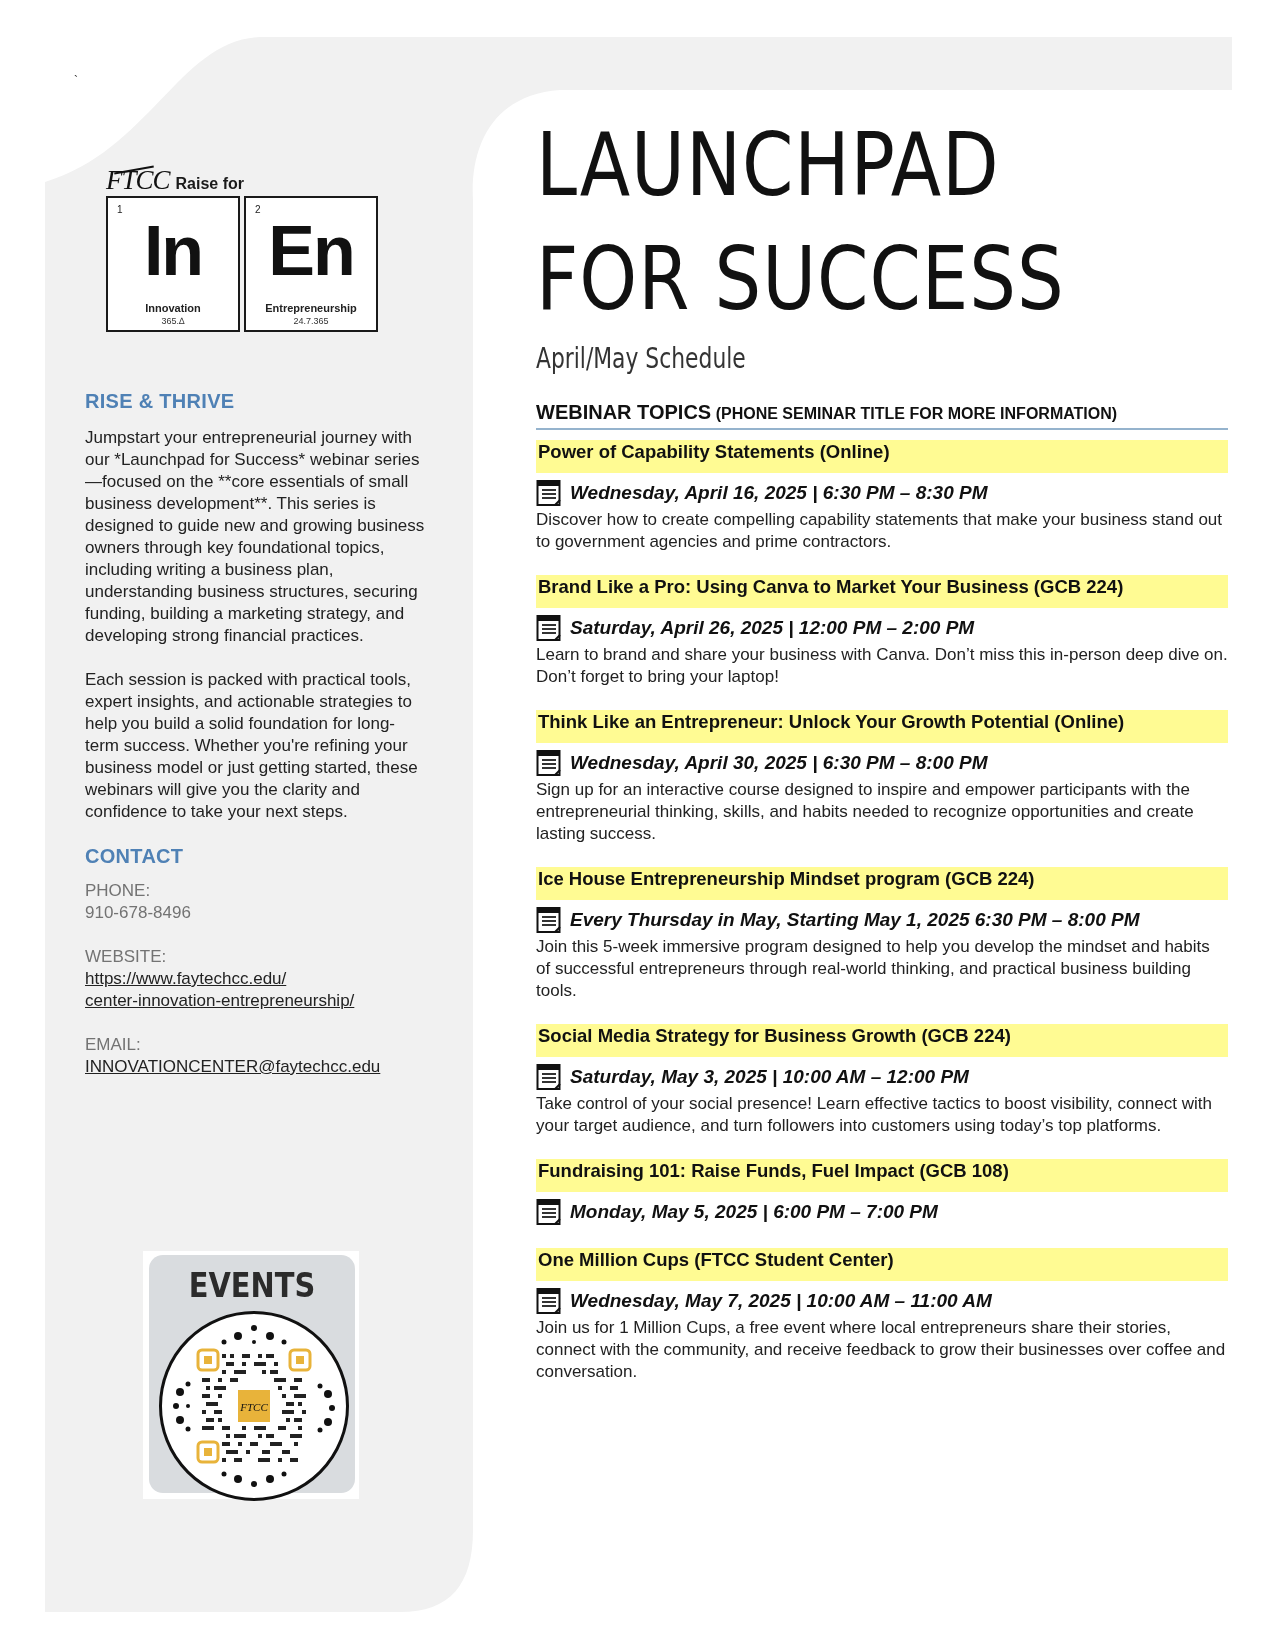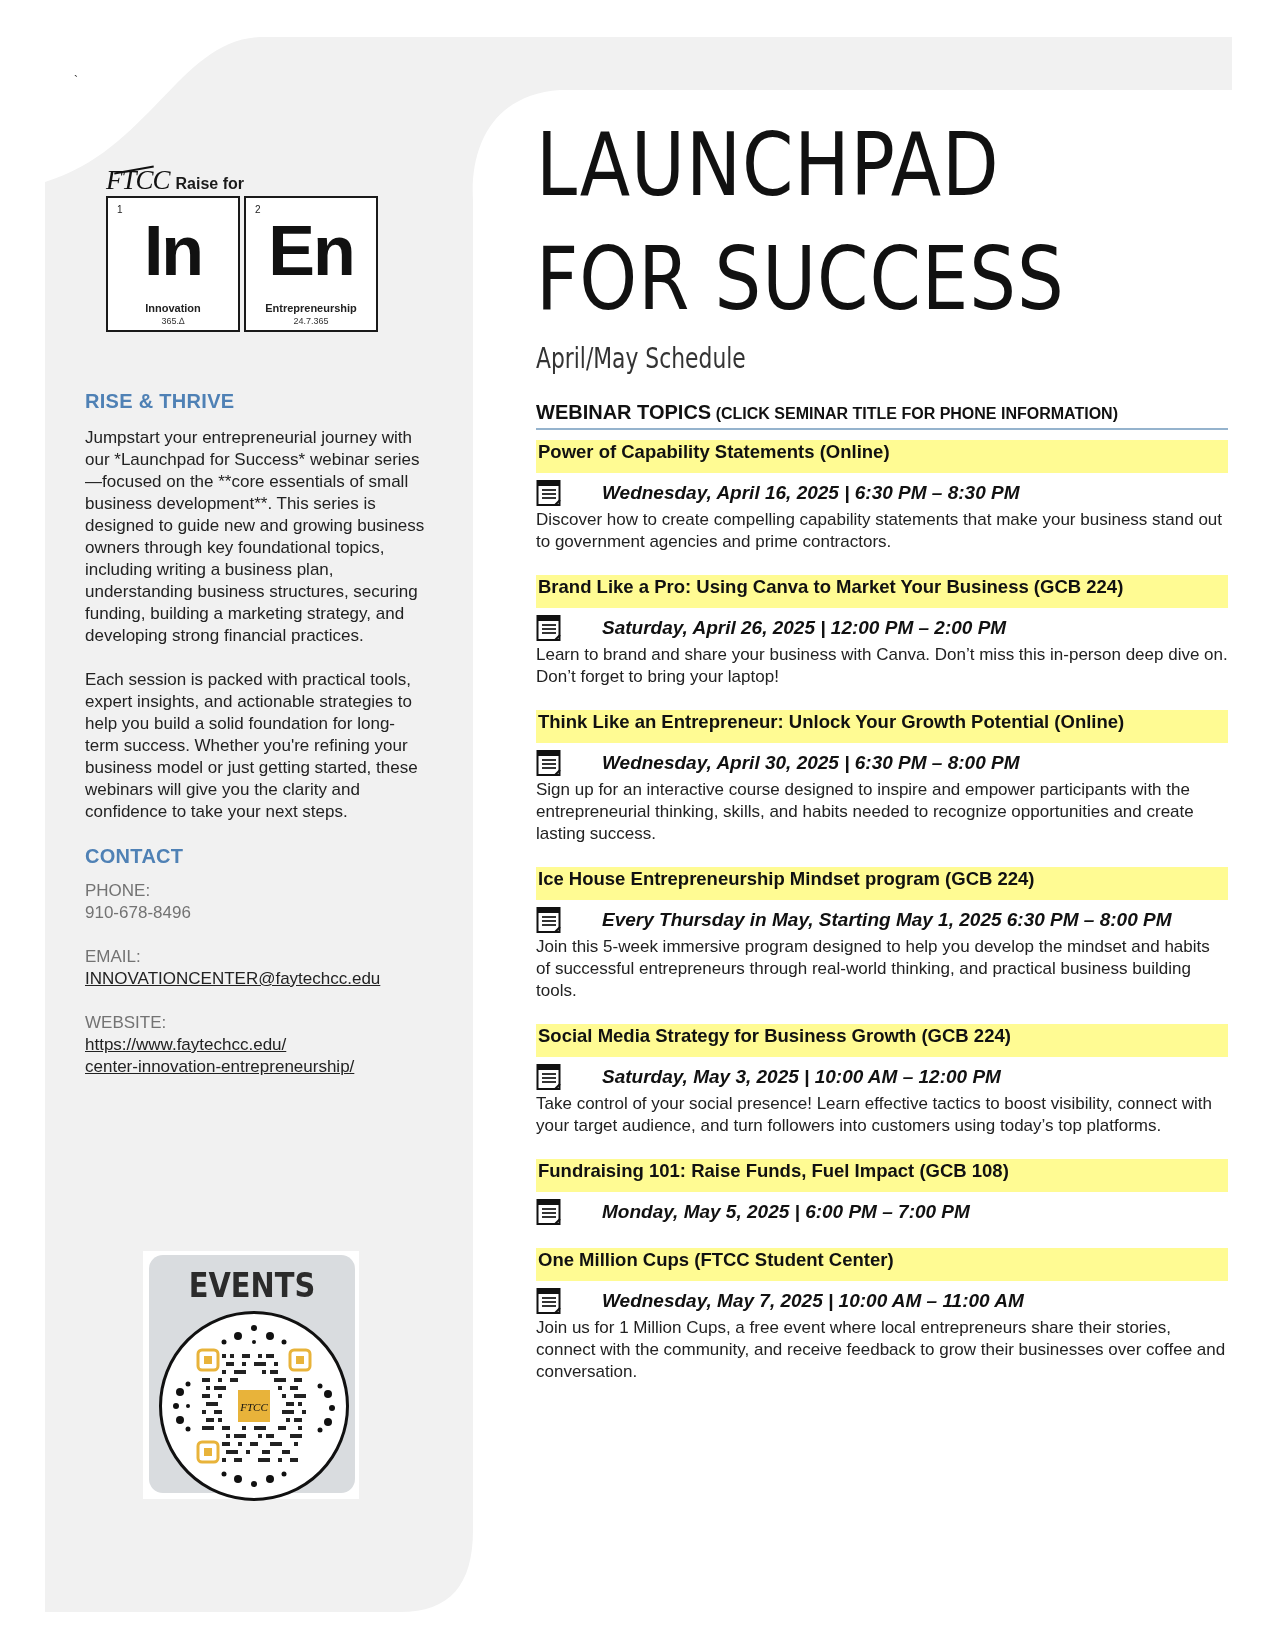--- a/index.html
+++ b/index.html
@@ -49,21 +49,21 @@
   .subtitle { font-family: "DejaVu Sans", sans-serif; font-size: 28px; color: #333; margin: 6px 0 0 0; transform: scaleX(0.78); transform-origin: left; white-space: nowrap; }
   .section-head { margin-top: 26px; padding-bottom: 4px; border-bottom: 2px solid #95b3cd; white-space: nowrap; }
   .section-head-main { font-weight: bold; font-size: 20px; color: #111; }
   .section-head-sub { font-weight: bold; font-size: 16px; color: #111; }
 
   .events-list { margin-top: 10px; }
   .event { margin-bottom: 22px; }
   .event-title { display: block; background: #fffb93; font-weight: bold; font-size: 18.5px; line-height: 24px; padding: 0 0 9px 2px; color: #111; text-decoration: none; white-space: nowrap; }
   .event-when { display: flex; align-items: center; margin-top: 6px; height: 28px; }
   .cal-icon { width: 26px; height: 28px; margin-right: 8px; flex: 0 0 auto; }
-  .event-date { font-weight: bold; font-style: italic; font-size: 19px; color: #111; white-space: nowrap; margin-left: 32px; }
+  .event-date { font-weight: bold; font-style: italic; font-size: 19px; color: #111; white-space: nowrap; }
   .event-desc { font-size: 17px; line-height: 22px; color: #222; margin: 2px 0 0 0; }
 </style>
 </head>
 <body>
 
 <svg class="bg-swoosh" viewBox="0 0 1275 1650" xmlns="http://www.w3.org/2000/svg">
   <path fill="#f1f1f1" d="M45 182 C 150 150, 180 40, 260 37 L 1232 37 L 1232 90 L 560 90 C 490 95, 470 150, 473 200 L 473 1530 C 473 1585, 450 1612, 400 1612 L 45 1612 Z"></path>
 </svg>
 <div class="tick-mark">`</div>
 
@@ -93,29 +93,29 @@
   <p class="side-para">Jumpstart your entrepreneurial journey with our *Launchpad for Success* webinar series—focused on the **core essentials of small business development**. This series is designed to guide new and growing business owners through key foundational topics, including writing a business plan, understanding business structures, securing funding, building a marketing strategy, and developing strong financial practices.</p>
   <p class="side-para">Each session is packed with practical tools, expert insights, and actionable strategies to help you build a solid foundation for long-term success. Whether you're refining your business model or just getting started, these webinars will give you the clarity and confidence to take your next steps.</p>
 
   <div class="contact">
     <h2 class="side-heading contact-heading">CONTACT</h2>
     <div class="contact-block">
       <span class="contact-label">PHONE:</span>
       <span class="contact-value">910-678-8496</span>
     </div>
     <div class="contact-block">
-      <span class="contact-label">EMAIL:</span>
-      <a class="contact-value contact-link">INNOVATIONCENTER@faytechcc.edu</a>
-    </div>
-    <div class="contact-block">
       <span class="contact-label">WEBSITE:</span>
       <a class="contact-value contact-link">
         <span>https://www.faytechcc.edu/</span><br>
         <span>center-innovation-entrepreneurship/</span>
       </a>
+    </div>
+    <div class="contact-block">
+      <span class="contact-label">EMAIL:</span>
+      <a class="contact-value contact-link">INNOVATIONCENTER@faytechcc.edu</a>
     </div>
   </div>
 </div>
 
 <div class="events-card">
   <div class="events-inner">
     <div class="events-title">EVENTS</div>
     <div class="qr-circle">
       <svg width="184" height="184" viewBox="0 0 184 184" xmlns="http://www.w3.org/2000/svg">
 
@@ -167,21 +167,21 @@
 
 <div class="main">
   <h1 class="title">
     <span class="title-line">LAUNCHPAD</span>
     <span class="title-line">FOR SUCCESS</span>
   </h1>
   <div class="subtitle">April/May Schedule</div>
 
   <div class="section-head">
     <span class="section-head-main">WEBINAR TOPICS</span>
-    <span class="section-head-sub">(CLICK SEMINAR TITLE FOR PHONE INFORMATION)</span>
+    <span class="section-head-sub">(PHONE SEMINAR TITLE FOR MORE INFORMATION)</span>
   </div>
 
   <div class="events-list">
 
     <div class="event">
       <a class="event-title">Power of Capability Statements (Online)</a>
       <div class="event-when">
         <svg class="cal-icon" viewBox="0 0 26 28">
             <rect x="1.5" y="2" width="22" height="24" fill="#fff" stroke="#111" stroke-width="2"></rect>
             <rect x="1.5" y="2" width="22" height="5" fill="#111"></rect>

